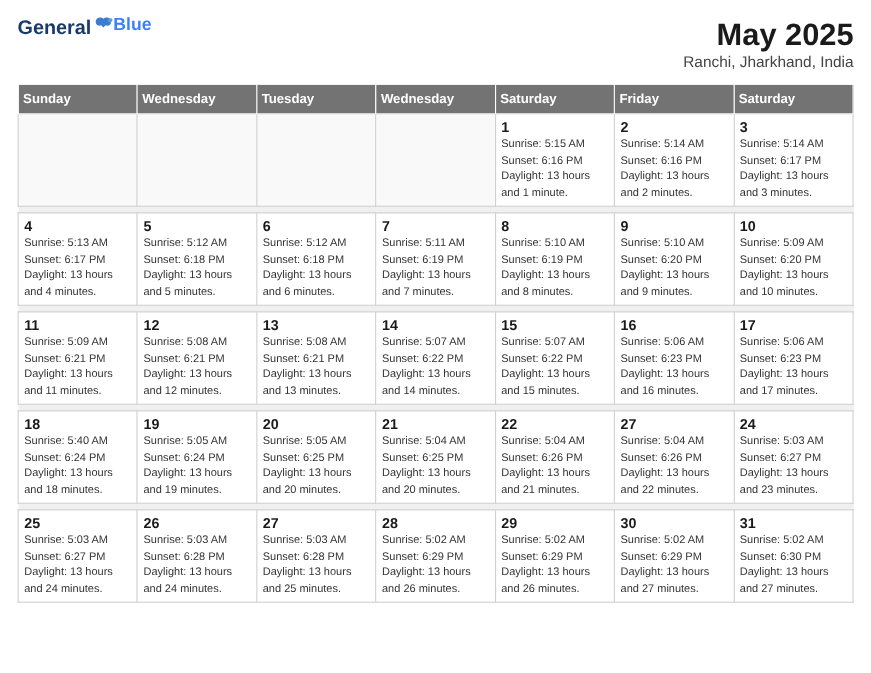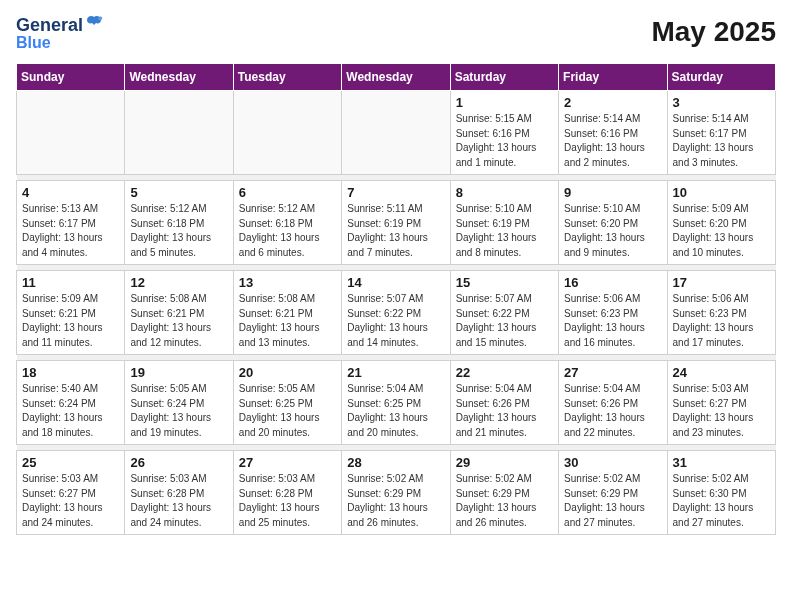--- a/index.html
+++ b/index.html
@@ -11,21 +11,21 @@
       padding: 16px;
     }
     .header {
       display: flex;
       justify-content: space-between;
       align-items: flex-start;
       margin-bottom: 12px;
     }
     .logo {
       display: flex;
-      flex-direction: column;
+      flex-direction: row;
       align-items: flex-start;
       text-align: right;
     }
     .logo-text {
       font-size: 18px;
       font-weight: bold;
       color: #1a3a6b;
       line-height: 1.1;
     }
     .title-section {
@@ -39,21 +39,21 @@
     .location {
       font-size: 14px;
       color: #444;
     }
     .calendar {
       width: 100%;
       border-collapse: collapse;
       font-size: 10.5px;
     }
     .calendar thead tr th {
-      background: #701a75;
+      background: #737373;
       color: #fff;
       font-size: 12px;
       font-weight: bold;
       padding: 6px 4px;
       text-align: left;
       border: 1px solid #fff;
     }
     .calendar tbody tr td {
       vertical-align: top;
       border: 1px solid #d0d0d0;
@@ -95,20 +95,21 @@
       <span class="logo-text">General</span>
       <svg width="18" height="18" viewBox="0 0 18 18" style="margin-left:2px;margin-top:-4px;">
         <path d="M9 2 C11 0, 16 1, 16 5 C16 8, 13 9, 11 8 L9 10 L7 8 C5 9, 2 8, 2 5 C2 1, 7 0, 9 2Z" fill="#3a7ecf"></path>
         <path d="M14 2 C16 1, 18 2, 17 4 C16 6, 13 5, 13 4Z" fill="#5a9edf"></path>
       </svg>
     </div>
     <span class="logo-text" style="color:#3b82f6;font-size:16px;margin-top:-2px;">Blue</span>
   </div>
   <div class="title-section">
     <div class="month-title">May 2025</div>
+    <div class="location">Ranchi, Jharkhand, India</div>
   </div>
 </div>
 
 <table class="calendar">
   <thead>
     <tr>
     <th>Sunday</th>
         <th>Wednesday</th>
         <th>Tuesday</th>
         <th>Wednesday</th>

